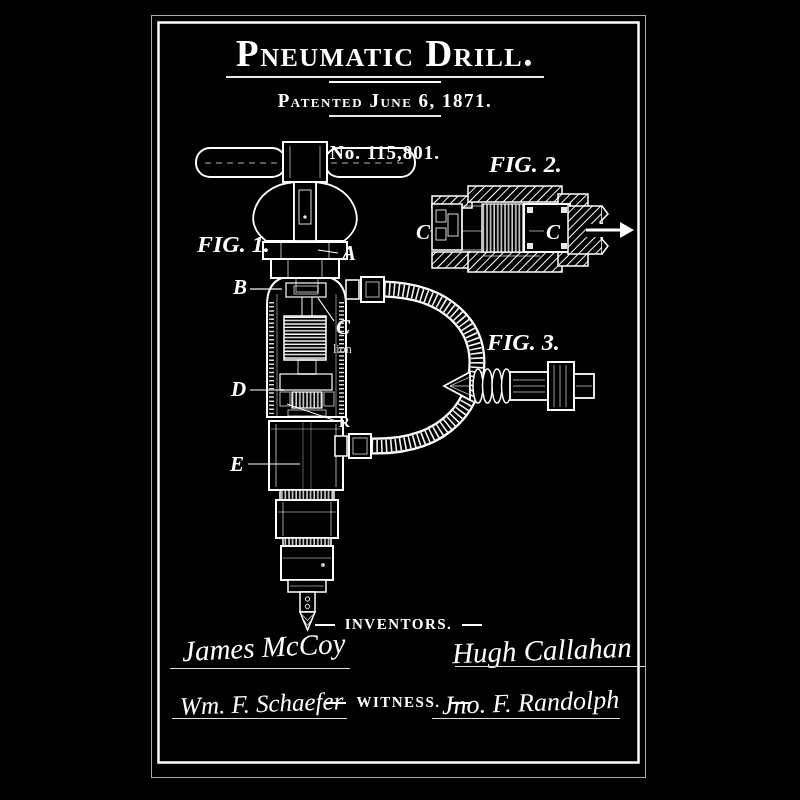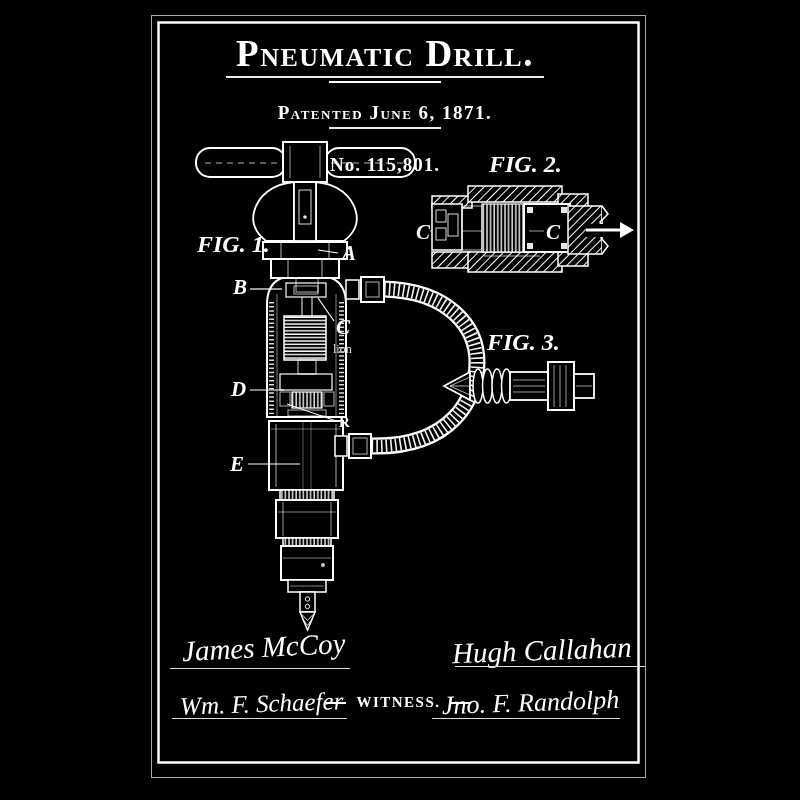--- a/index.html
+++ b/index.html
@@ -5,21 +5,21 @@
   html,body{margin:0;padding:0;background:#000;}
   .canvas{position:relative;width:800px;height:800px;background:#000;overflow:hidden;
           font-family:"Liberation Serif", serif;color:#fff;}
   .svg-layer{position:absolute;left:0;top:0;}
 
   
   .header{position:absolute;left:158px;top:34px;width:454px;text-align:center;}
   .title{font-size:37px;font-weight:700;font-variant:small-caps;letter-spacing:1.5px;line-height:40px;}
   .rule-long{width:318px;height:1.5px;background:#e8e8e8;margin:2px auto 0 auto;}
   .rule-short{width:112px;height:2.5px;background:#fff;margin:3px auto 0 auto;}
-  .subtitle{margin-top:19px;font-size:19px;font-weight:700;font-variant:small-caps;letter-spacing:1.5px;}
+  .subtitle{margin-top:7px;font-size:19px;font-weight:700;font-variant:small-caps;letter-spacing:1.5px;}
   .rule-sub{width:112px;height:1.5px;background:#e8e8e8;margin:3px auto 0 auto;}
   .patno{margin-top:25px;font-size:19px;font-weight:700;letter-spacing:1px;}
 
   
   .sig-heading{position:absolute;left:158px;width:481px;display:flex;align-items:center;
                justify-content:center;gap:10px;font-size:15px;font-weight:700;letter-spacing:1.5px;}
   .sig-dash{width:20px;height:2px;background:#fff;}
   .sig{position:absolute;font-style:italic;white-space:nowrap;}
   .sig-line{position:absolute;height:1.2px;background:#ddd;}
 
@@ -226,20 +226,25 @@
 
   <div class="header">
     <div class="title">Pneumatic Drill.</div>
     <div class="rule-long"></div>
     <div class="rule-short"></div>
     <div class="subtitle">Patented June 6, 1871.</div>
     <div class="rule-sub"></div>
     <div class="patno">No. 115,801.</div>
   </div>
 
+  <div class="sig-heading" style="top:616px;">
+    <div class="sig-dash"></div>
+    <span>INVENTORS.</span>
+    <div class="sig-dash"></div>
+  </div>
 
   <div class="sig" style="left:182px;top:631px;font-size:29px;transform:rotate(-3deg);">James McCoy</div>
   <div class="sig-line" style="left:170px;top:668px;width:180px;"></div>
 
   <div class="sig" style="left:452px;top:634px;font-size:29px;transform:rotate(-2deg);">Hugh Callahan</div>
   <div class="sig-line" style="left:455px;top:666px;width:190px;"></div>
 
   <div class="sig-heading" style="top:694px;">
     <div class="sig-dash"></div>
     <span>WITNESS.</span>

